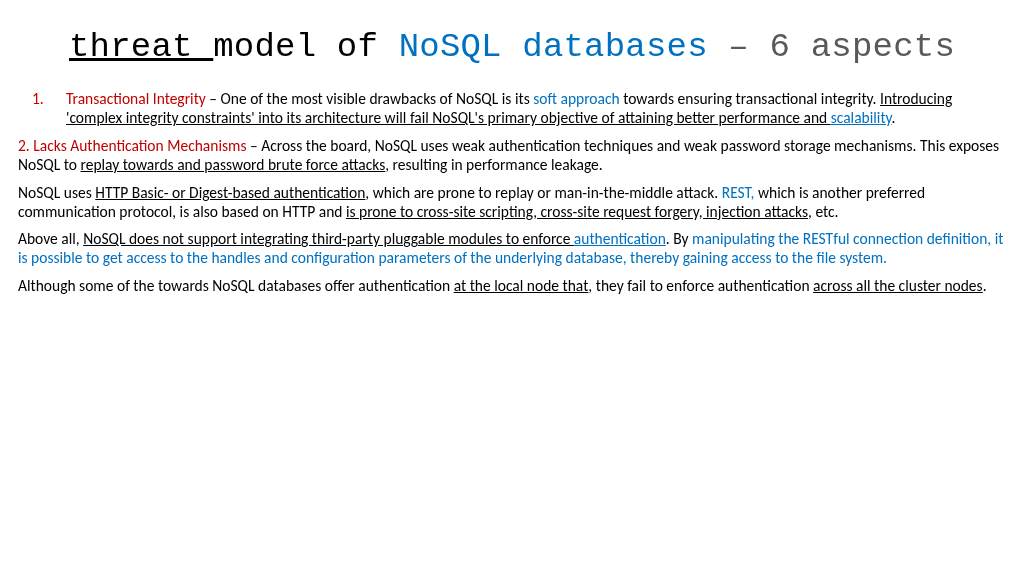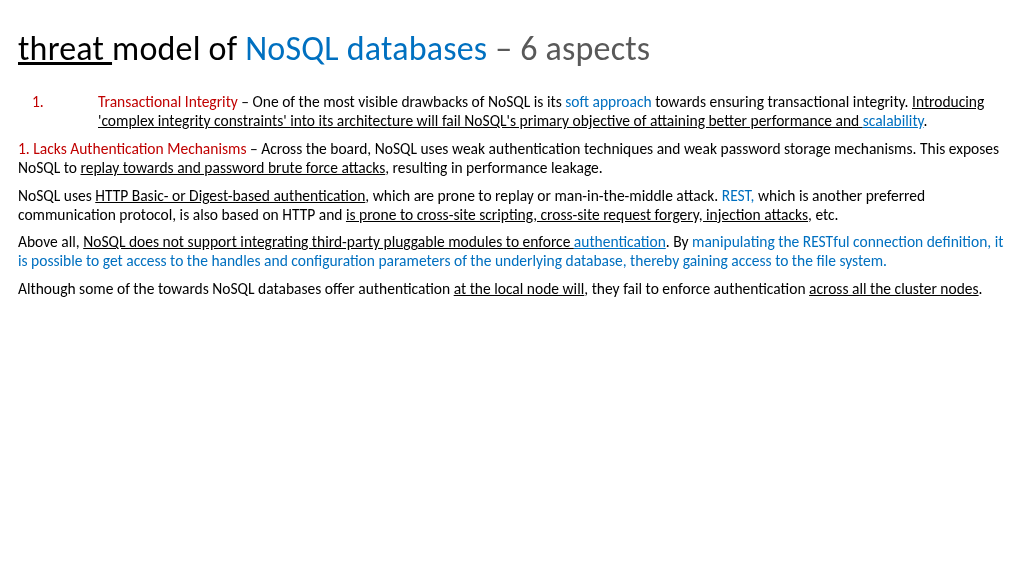--- a/index.html
+++ b/index.html
@@ -5,43 +5,45 @@
   * { margin: 0; padding: 0; box-sizing: border-box; }
   body {
     width: 1024px;
     height: 576px;
     background: #ffffff;
     font-family: "Segoe UI", Calibri, Arial, sans-serif;
     padding: 28px 18px 18px 18px;
     color: #000;
   }
   .title {
+    text-align: center;
     font-size: 34px;
     font-weight: 400;
     margin-bottom: 24px;
     letter-spacing: 0.2px;
+    font-family: Liberation Mono, monospace;
   }
   .title .u { text-decoration: underline; }
   .title .blue { color: #0070c0; }
   .title .rest { color: #595959; }
 
   .content {
     font-size: 15.5px;
     line-height: 1.22;
   }
   .content p { margin-bottom: 9px; }
 
   .num-row { display: flex; }
   .num {
     color: #c00000;
     width: 48px;
     flex-shrink: 0;
     padding-left: 14px;
   }
-  .num-row .body { flex: 1; margin-left: 32px; }
+  .num-row .body { flex: 1; }
 
   .red { color: #c00000; }
   .blue2 { color: #0070c0; }
   .u { text-decoration: underline; }
 </style>
 </head>
 <body>
 
 <h1 class="title">
   <span class="u">threat </span><span>model of </span><span class="blue">NoSQL databases </span><span class="rest">– 6 aspects</span>
@@ -52,28 +54,28 @@
   <div class="num-row">
     <div class="num">1.</div>
     <p class="body">
       <span class="red">Transactional Integrity </span><span>– One of the most visible drawbacks of NoSQL is its </span><span class="blue2">soft approach </span><span>towards ensuring transactional integrity. </span><span class="u">Introducing 'complex integrity constraints' into its architecture will fail NoSQL's primary objective of attaining better performance and </span><span class="u blue2">scalability</span><span>.</span>
     </p>
   </div>
 
 
 
   <p>
-    <span class="red">1. Lacks Authentication Mechanisms </span><span>– Across the board, NoSQL uses weak authentication techniques and weak password storage mechanisms. This exposes NoSQL to </span><span class="u">replay towards and password brute force attacks</span><span>, resulting in performance leakage.</span>
+    <span class="red">2. Lacks Authentication Mechanisms </span><span>– Across the board, NoSQL uses weak authentication techniques and weak password storage mechanisms. This exposes NoSQL to </span><span class="u">replay towards and password brute force attacks</span><span>, resulting in performance leakage.</span>
   </p>
 
   <p>
     <span>NoSQL uses </span><span class="u">HTTP Basic- or Digest-based authentication</span><span>, which are prone to replay or man-in-the-middle attack. </span><span class="blue2">REST, </span><span>which is another preferred communication protocol, is also based on HTTP and </span><span class="u">is prone to cross-site scripting, cross-site request forgery, injection attacks</span><span>, etc.</span>
   </p>
 
   <p>
     <span>Above all, </span><span class="u">NoSQL does not support integrating third-party pluggable modules to enforce </span><span class="u blue2">authentication</span><span>. By </span><span class="blue2">manipulating the RESTful connection definition, it is possible to get access to the handles and configuration parameters of the underlying database, thereby gaining access to the file system.</span>
   </p>
 
   <p>
-    <span>Although some of the towards NoSQL databases offer authentication </span><span class="u">at the local node will</span><span>, they fail to enforce authentication </span><span class="u">across all the cluster nodes</span><span>.</span>
+    <span>Although some of the towards NoSQL databases offer authentication </span><span class="u">at the local node that</span><span>, they fail to enforce authentication </span><span class="u">across all the cluster nodes</span><span>.</span>
   </p>
 
 </div>
 
 </body></html>

